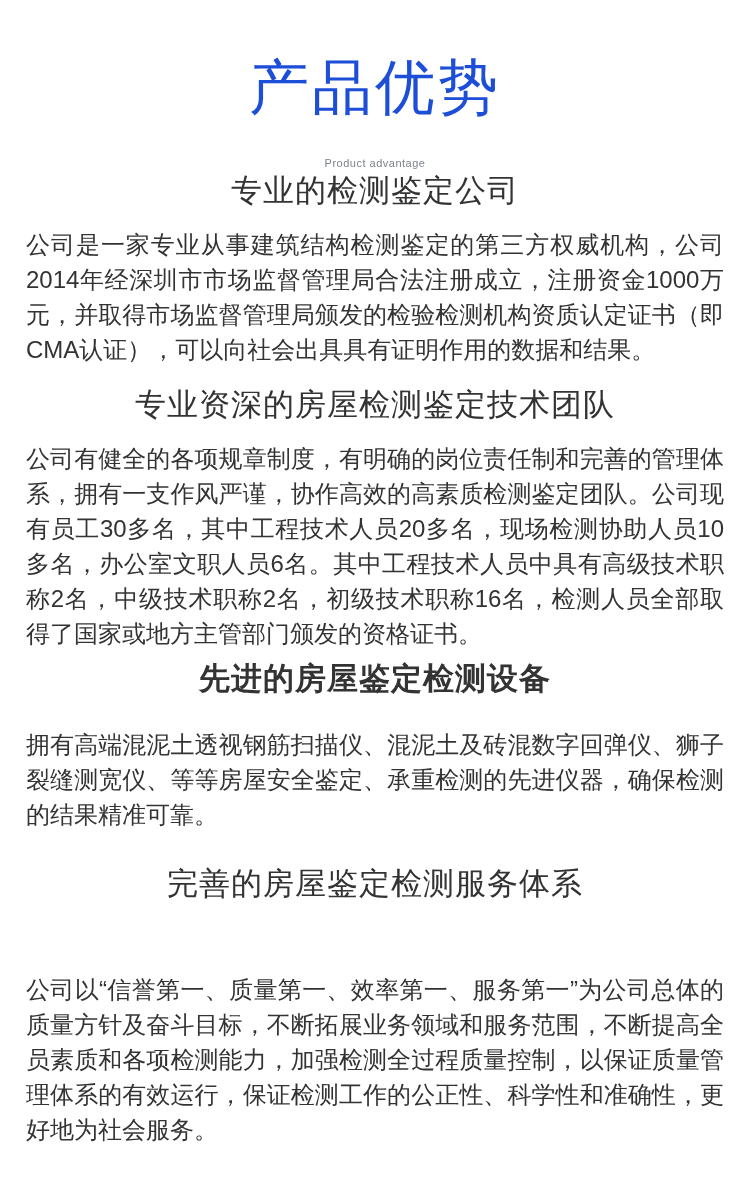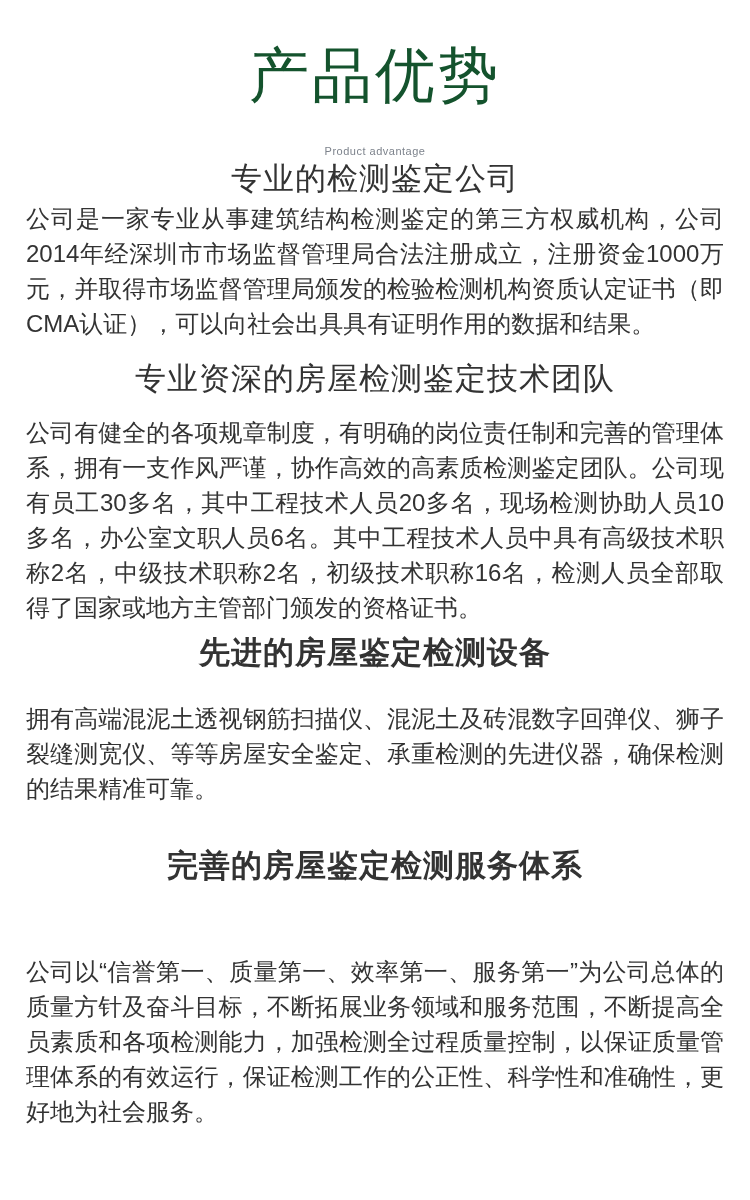--- a/index.html
+++ b/index.html
@@ -17,21 +17,22 @@
     width: 750px;
     box-sizing: border-box;
   }
   .page-title {
     padding-top: 38px;
     font-size: 60px;
     line-height: 75px;
     font-weight: 400;
     letter-spacing: 3px;
     text-align: center;
-    color: #14532d;
+    color: #1d4ed8;
+    margin-top: 12px;
   }
   .page-subtitle {
     margin-top: 30px;
     font-size: 11px;
     line-height: 16px;
     text-align: center;
     color: #7d838c;
     letter-spacing: 0.5px;
   }
   .content {
@@ -49,26 +50,26 @@
   .section-body {
     font-size: 24px;
     line-height: 35px;
     font-weight: 400;
     color: #333333;
     text-align: justify;
     text-justify: inter-ideograph;
   }
   
   .section-1 .section-heading { }
-  .section-1 .section-body    { margin-top: 2px;  }
+  .section-1 .section-body    { margin-top: 16px;  }
   .section-2 .section-heading { margin-top: 18px; }
   .section-2 .section-body    { margin-top: 16px; }
   .section-3 .section-heading { margin-top: 8px; font-weight: bold;  }
   .section-3 .section-body    { margin-top: 28px; }
-  .section-4 .section-heading { margin-top: 40px; font-weight: bold; }
+  .section-4 .section-heading { margin-top: 32px; }
   .section-4 .section-body    { margin-top: 68px; }
   .footer-spacer {
     height: 50px;
   }
 </style>
 </head>
 <body>
 
 <div class="page">
 

